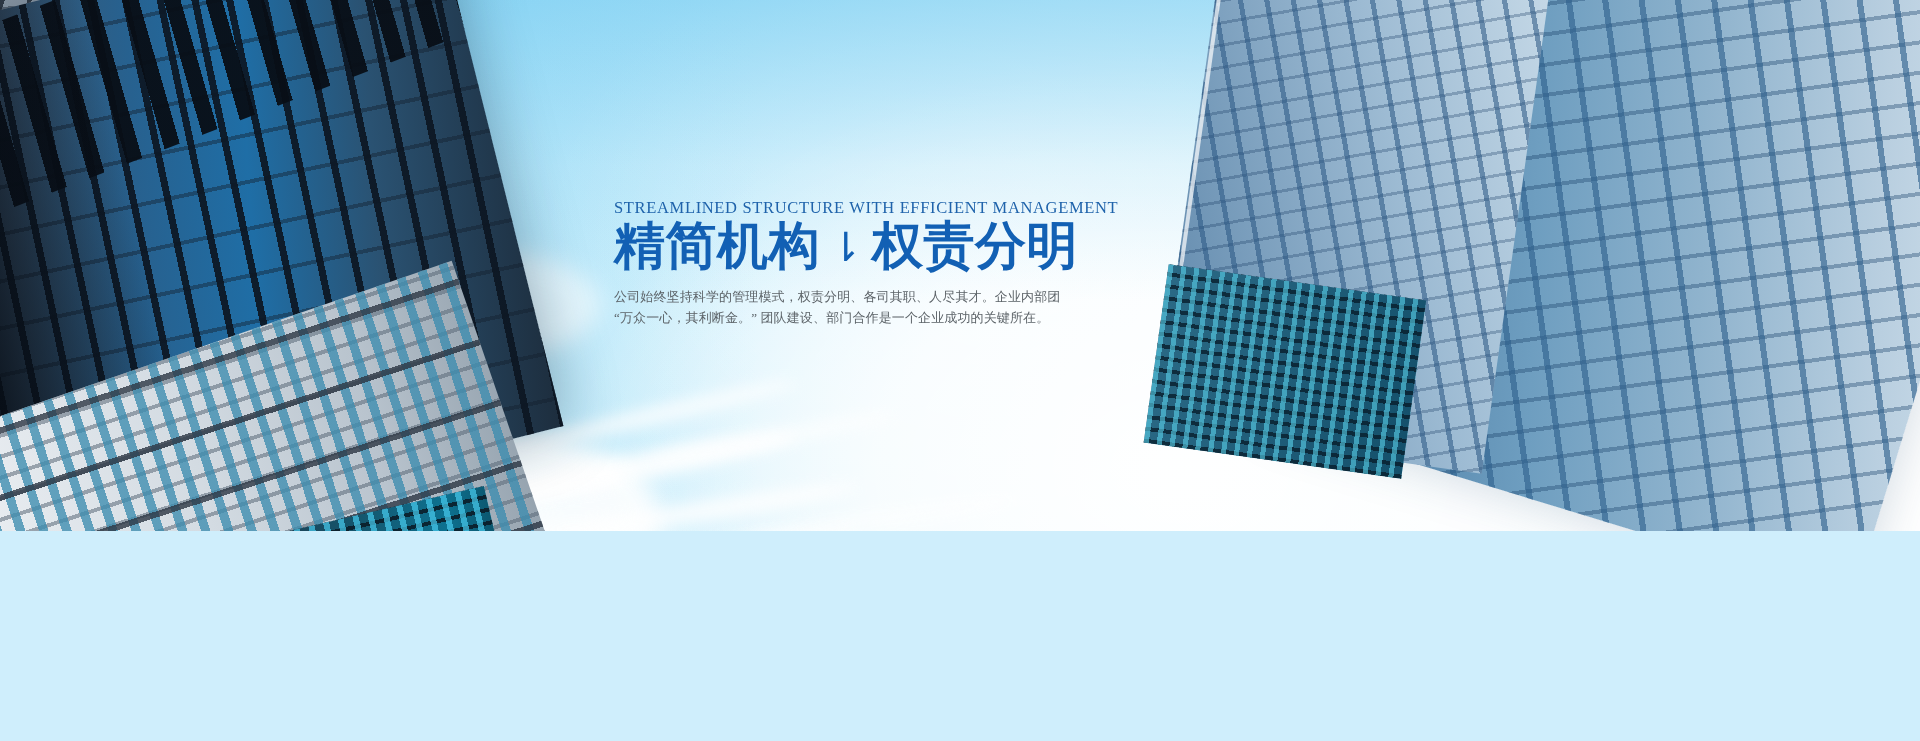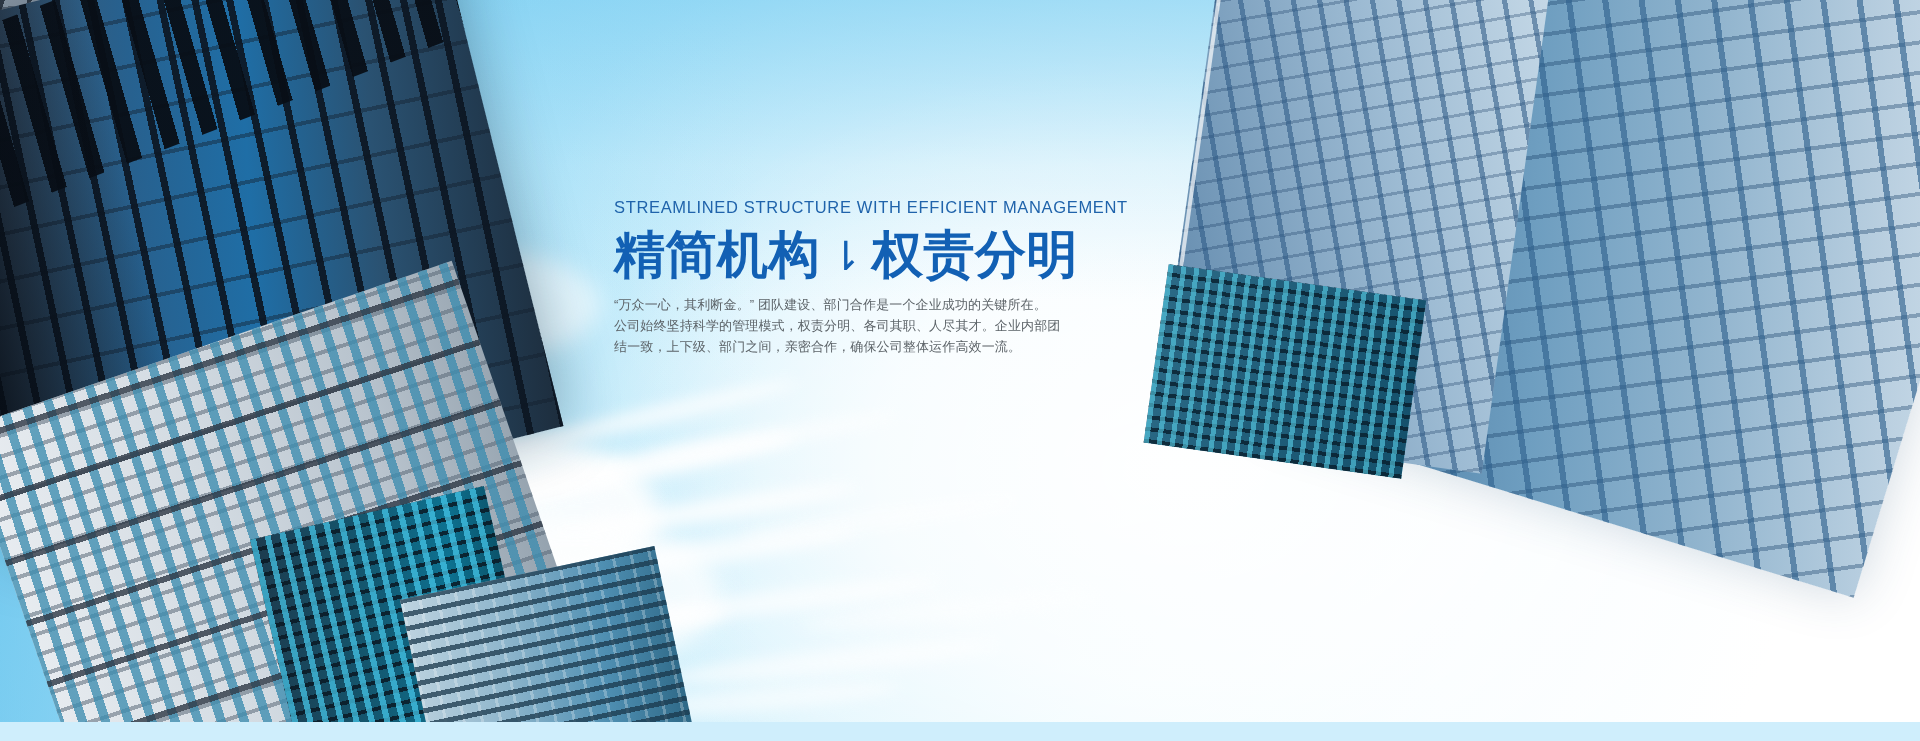--- a/index.html
+++ b/index.html
@@ -1,19 +1,19 @@
 <!DOCTYPE html>
 <html><head>
 <meta charset="utf-8">
 <style>
   * { margin:0; padding:0; box-sizing:border-box; }
   html,body { width:1920px; height:741px; overflow:hidden; background:#cfeefc; }
   body { font-family:"Liberation Sans", sans-serif; }
 
-  .banner { position:relative; width:1920px; height:722px; overflow:hidden; }
+  .banner { position:relative; width:1920px; height:531px; overflow:hidden;font-family:Liberation Serif, serif; }
 
   
   .sky {
     position:absolute; inset:0;
     background:
       radial-gradient(ellipse 900px 620px at 1180px 470px, rgba(255,255,255,.96) 0%, rgba(255,255,255,.72) 34%, rgba(255,255,255,0) 68%),
       radial-gradient(ellipse 700px 500px at 1020px 250px, rgba(255,255,255,.55) 0%, rgba(255,255,255,0) 70%),
       linear-gradient(112deg, #7ed0f2 0%, #9fdef7 16%, #c4ecfb 34%, #dff5fd 50%, #eefbfe 64%, #f8fdff 78%, #ffffff 92%);
   }
   .sky-top-tint {
@@ -183,21 +183,21 @@
   }
 
   
   .copy { position:absolute; left:614px; top:198px; width:430px; }
 
   .eyebrow {
     font-size:16.5px; letter-spacing:.04em; color:#1f63ab;
     font-weight:400; white-space:nowrap; line-height:1.2;
   }
   .headline {
-    margin-top:8px; font-size:51px; font-weight:700; color:#1260b4;
+    margin-top:0; font-size:51px; font-weight:700; color:#1260b4;
     letter-spacing:.01em; line-height:1.12; white-space:nowrap;
     display:flex; align-items:center; gap:9px;
   }
   .h-sep { font-size:40px; font-weight:400; color:#1260b4; line-height:1;
            transform:translateY(2px); }
   .body-copy {
     margin-top:11px; font-size:13px; line-height:1.62; color:#5c6368;
     letter-spacing:.01em; white-space:nowrap;
   }
 </style>
@@ -282,19 +282,18 @@
   </div>
 
   <div class="copy">
     <div class="eyebrow">STREAMLINED STRUCTURE WITH EFFICIENT MANAGEMENT</div>
     <div class="headline">
       <span>精简机构</span>
       <span class="h-sep">⇂</span>
       <span>权责分明</span>
     </div>
     <div class="body-copy">
+      <div>公司始终坚持科学的管理模式，权责分明、各司其职、人尽其才。企业内部团</div>
       <div>“万众一心，其利断金。” 团队建设、部门合作是一个企业成功的关键所在。</div>
-      <div>公司始终坚持科学的管理模式，权责分明、各司其职、人尽其才。企业内部团</div>
-      <div>结一致，上下级、部门之间，亲密合作，确保公司整体运作高效一流。</div>
     </div>
   </div>
 
 </div>
 
 </body></html>

